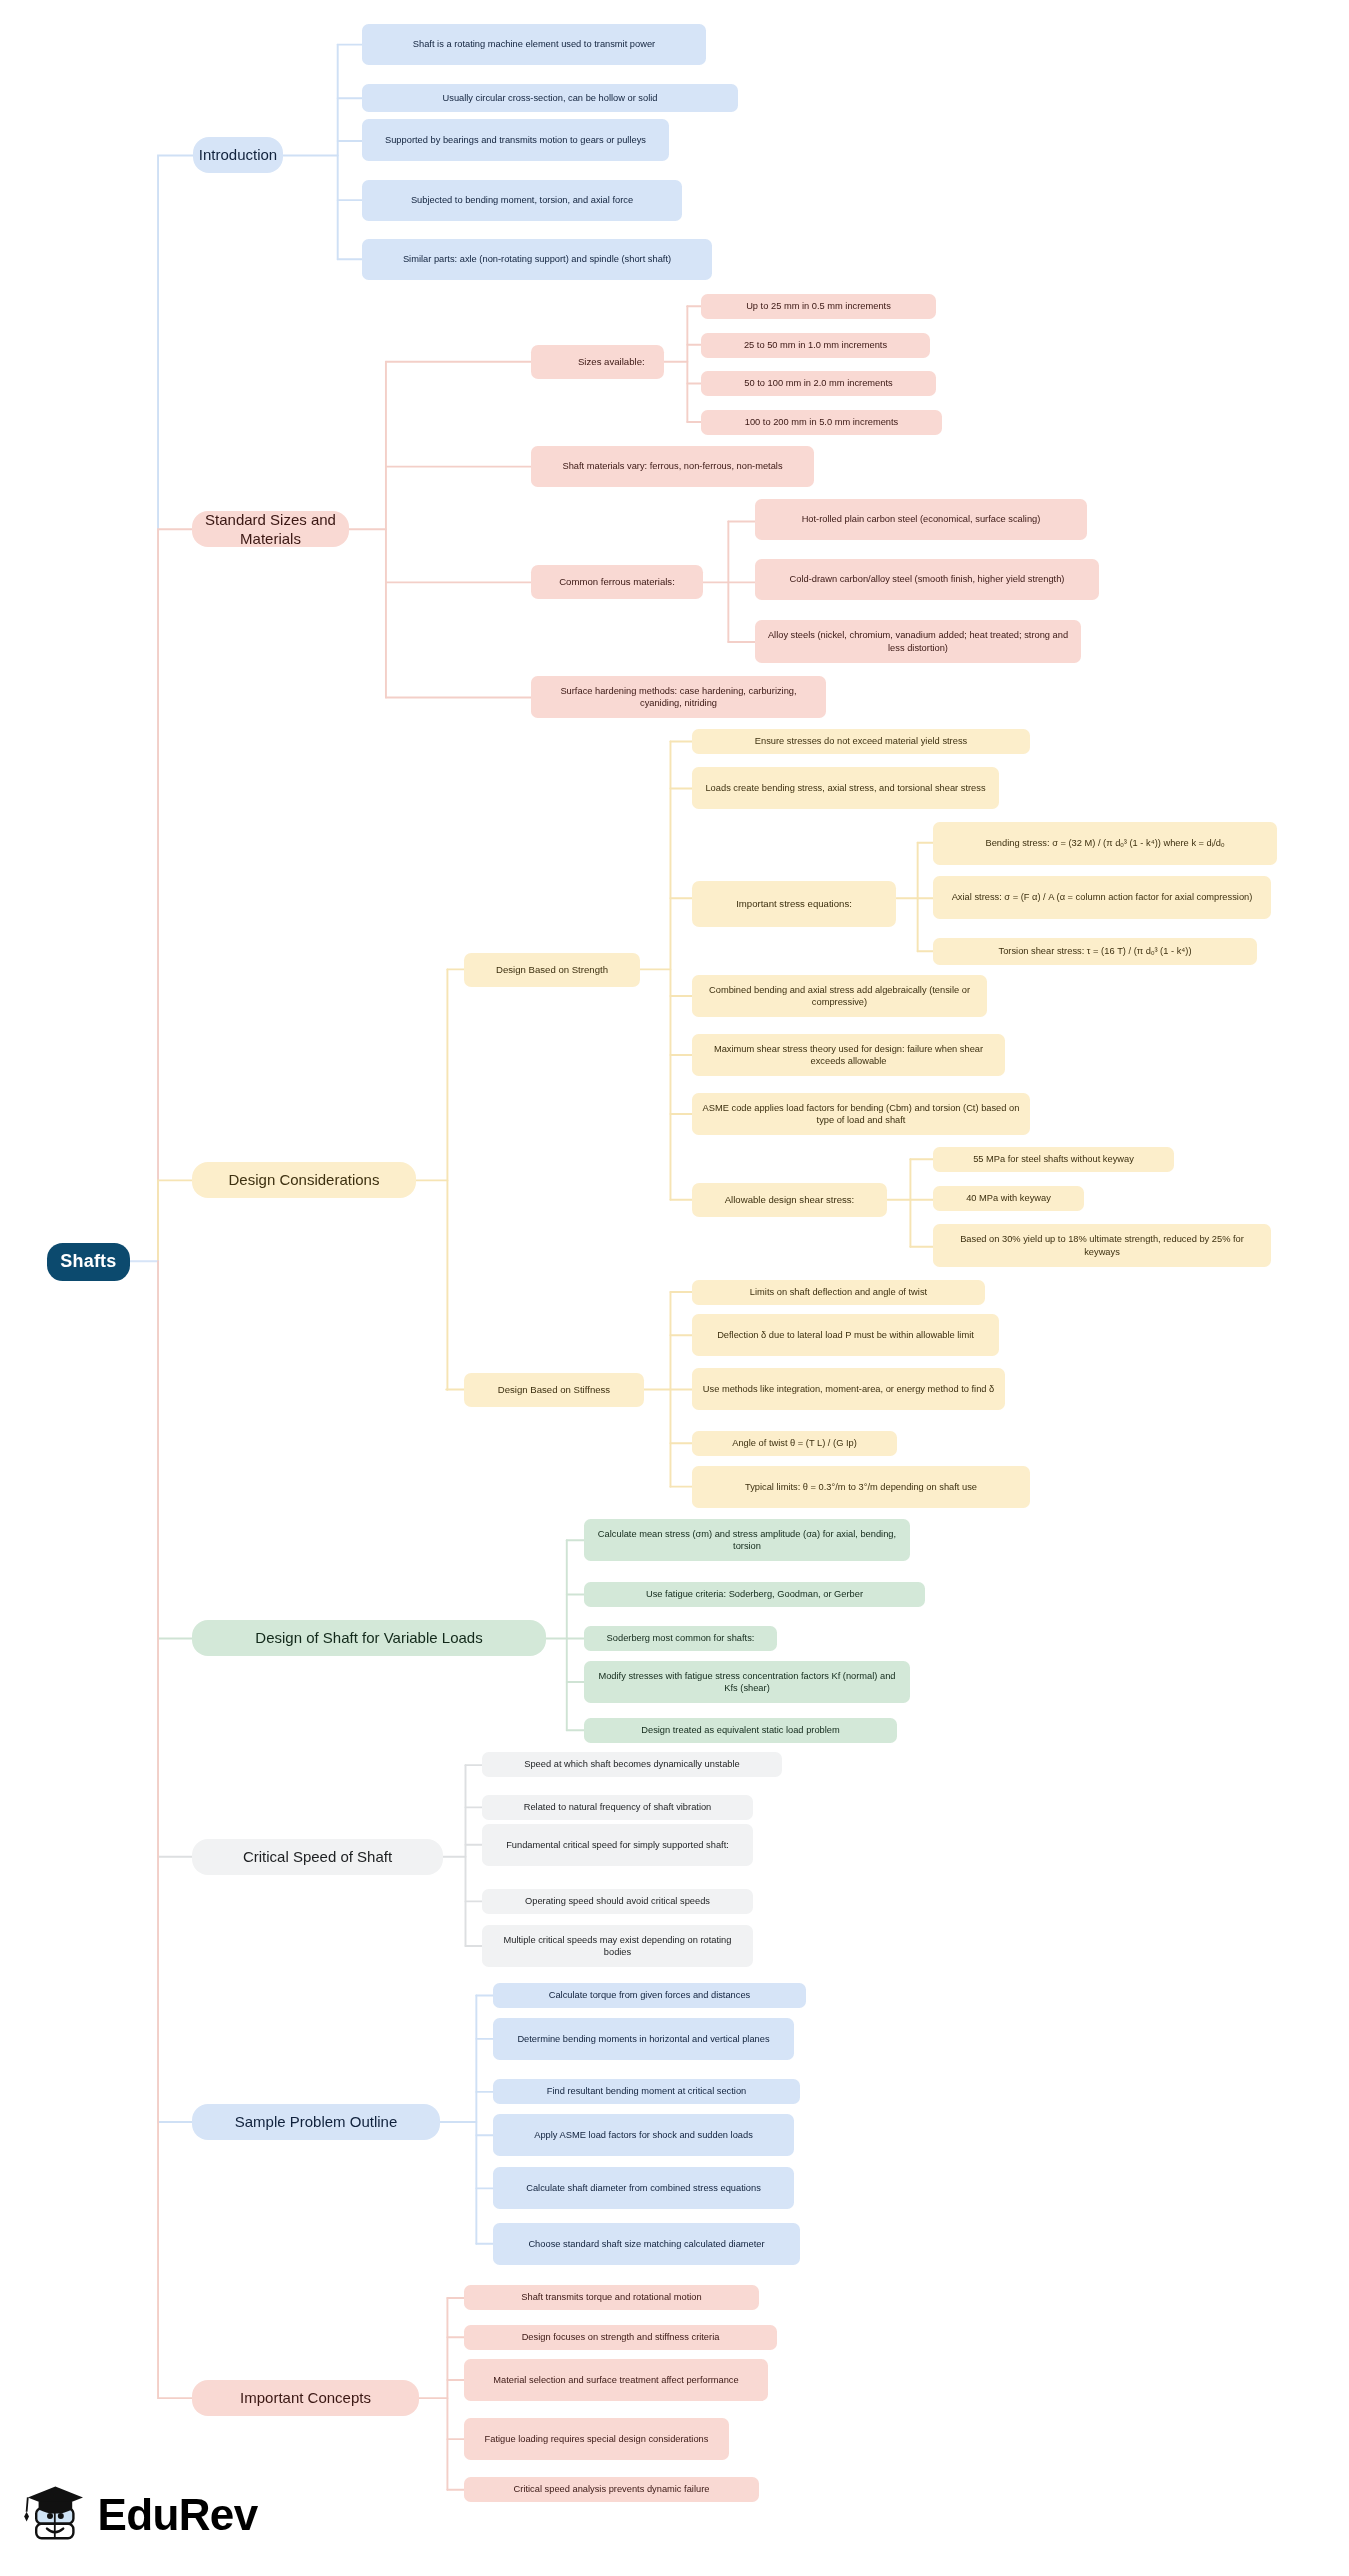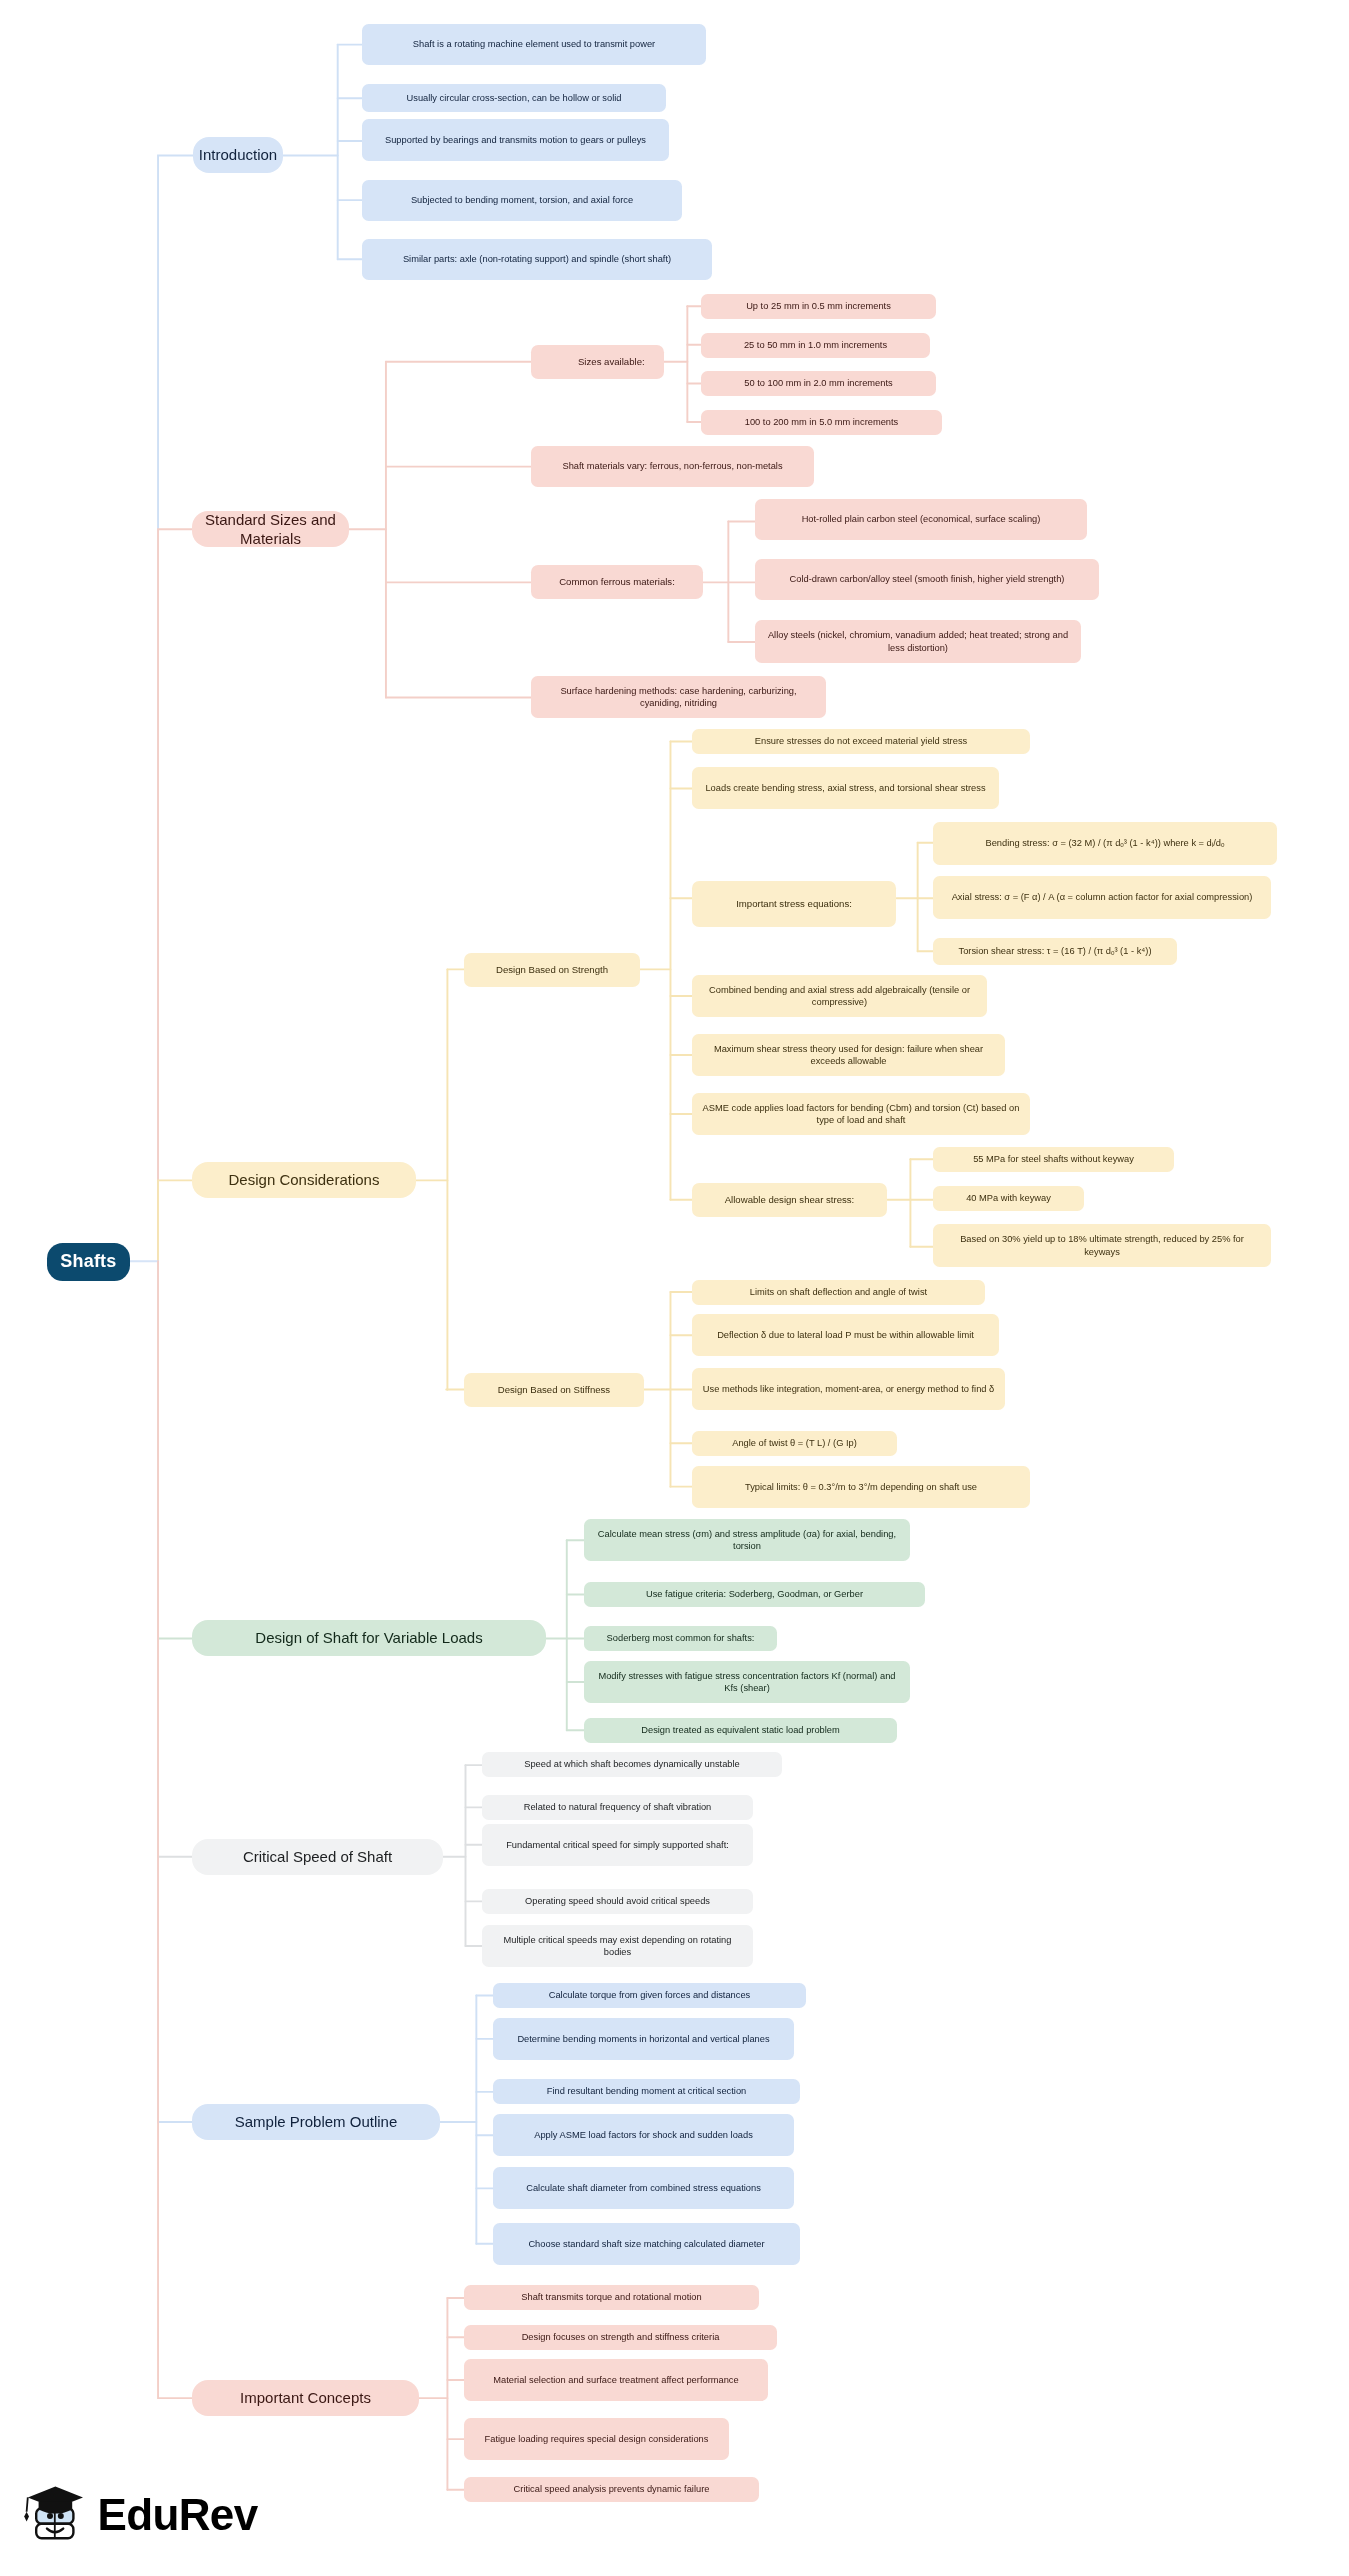--- a/index.html
+++ b/index.html
@@ -155,21 +155,21 @@
       <path d="M742 4046 H770" stroke="#f3cfc8"></path>
       <path d="M742 4130 H770" stroke="#f3cfc8"></path>
     </g>
   </svg>
 
   <div class="node root" style="left:47px;top:1243px;">Shafts</div>
 
   <div class="node topic c-blue" style="left:193px;top:137px;width:90px;height:36px;">Introduction</div>
 
   <div class="node leaf c-blue" style="left:362px;top:24px;width:344px;height:41px;">Shaft is a rotating machine element used to transmit power</div>
-  <div class="node leaf c-blue" style="left:362px;top:84px;width:304px;height:28px;">Usually circular cross-section, can be hollow or solid</div>
+  <div class="node leaf c-blue" style="left:362px;top:84px;width:376px;height:28px;">Usually circular cross-section, can be hollow or solid</div>
   <div class="node leaf c-blue" style="left:362px;top:119px;width:307px;height:42px;">Supported by bearings and transmits motion to gears or pulleys</div>
   <div class="node leaf c-blue" style="left:362px;top:180px;width:320px;height:41px;">Subjected to bending moment, torsion, and axial force</div>
   <div class="node leaf c-blue" style="left:362px;top:239px;width:350px;height:41px;">Similar parts: axle (non-rotating support) and spindle (short shaft)</div>
 
   <div class="node topic c-pink" style="left:192px;top:511px;width:157px;height:36px;">Standard Sizes and Materials</div>
 
   <div class="node sub c-pink" style="left:531px;top:345px;width:133px;height:34px;padding-left:36px;">Sizes available:</div>
   <div class="node leaf c-pink" style="left:701px;top:294px;width:235px;height:25px;">Up to 25 mm in 0.5 mm increments</div>
   <div class="node leaf c-pink" style="left:701px;top:333px;width:229px;height:25px;">25 to 50 mm in 1.0 mm increments</div>
   <div class="node leaf c-pink" style="left:701px;top:371px;width:235px;height:25px;">50 to 100 mm in 2.0 mm increments</div>
@@ -187,21 +187,21 @@
   <div class="node topic c-yellow" style="left:192px;top:1162px;width:224px;height:36px;">Design Considerations</div>
 
   <div class="node sub c-yellow" style="left:464px;top:953px;width:176px;height:34px;">Design Based on Strength</div>
 
   <div class="node leaf c-yellow" style="left:692px;top:729px;width:338px;height:25px;">Ensure stresses do not exceed material yield stress</div>
   <div class="node leaf c-yellow" style="left:692px;top:767px;width:307px;height:42px;">Loads create bending stress, axial stress, and torsional shear stress</div>
 
   <div class="node sub c-yellow" style="left:692px;top:881px;width:204px;height:46px;">Important stress equations:</div>
   <div class="node leaf c-yellow" style="left:933px;top:822px;width:344px;height:43px;">Bending stress: σ = (32 M) / (π dₒ³ (1 - k⁴)) where k = dᵢ/dₒ</div>
   <div class="node leaf c-yellow" style="left:933px;top:876px;width:338px;height:43px;">Axial stress: σ = (F α) / A (α = column action factor for axial compression)</div>
-  <div class="node leaf c-yellow" style="left:933px;top:938px;width:244px;height:26.5px;">Torsion shear stress: τ = (16 T) / (π dₒ³ (1 - k⁴))</div>
+  <div class="node leaf c-yellow" style="left:933px;top:938px;width:324px;height:26.5px;">Torsion shear stress: τ = (16 T) / (π dₒ³ (1 - k⁴))</div>
 
   <div class="node leaf c-yellow" style="left:692px;top:975px;width:295px;height:42px;">Combined bending and axial stress add algebraically (tensile or compressive)</div>
   <div class="node leaf c-yellow" style="left:692px;top:1034px;width:313px;height:42px;">Maximum shear stress theory used for design: failure when shear exceeds allowable</div>
   <div class="node leaf c-yellow" style="left:692px;top:1093px;width:338px;height:42px;">ASME code applies load factors for bending (Cbm) and torsion (Ct) based on type of load and shaft</div>
 
   <div class="node sub c-yellow" style="left:692px;top:1183px;width:195px;height:34px;">Allowable design shear stress:</div>
   <div class="node leaf c-yellow" style="left:933px;top:1147px;width:241px;height:25px;">55 MPa for steel shafts without keyway</div>
   <div class="node leaf c-yellow" style="left:933px;top:1186px;width:151px;height:25px;">40 MPa with keyway</div>
   <div class="node leaf c-yellow" style="left:933px;top:1224px;width:338px;height:43px;">Based on 30% yield up to 18% ultimate strength, reduced by 25% for keyways</div>
 

